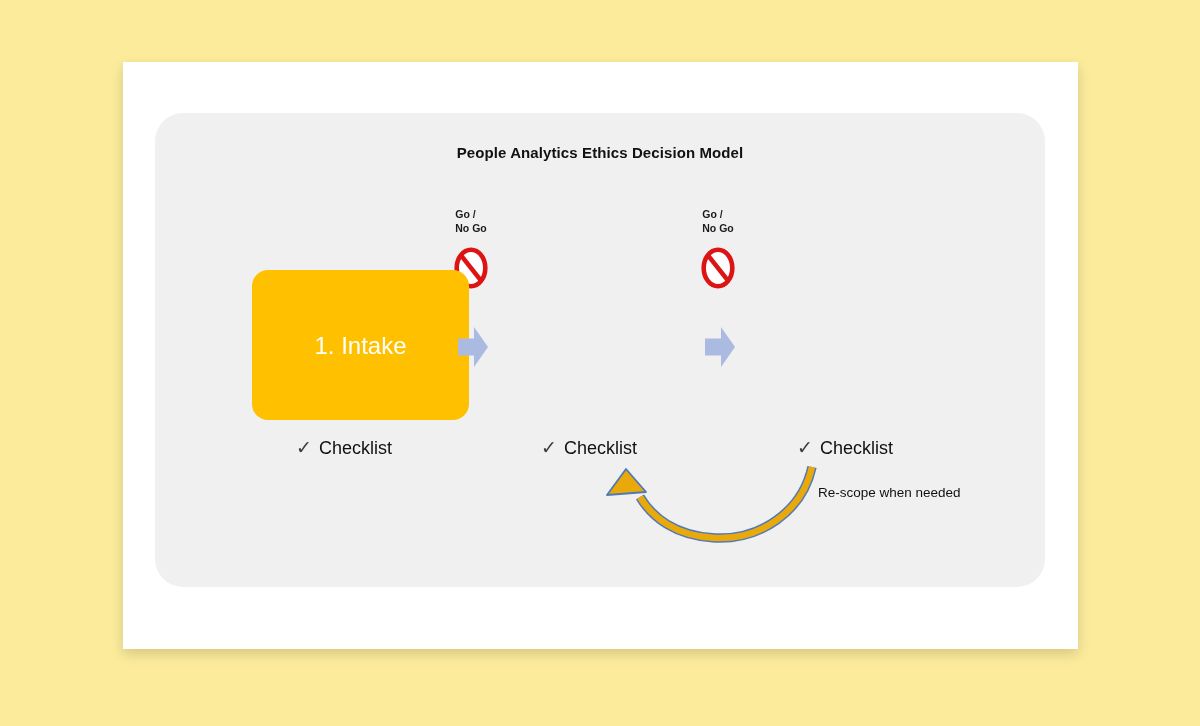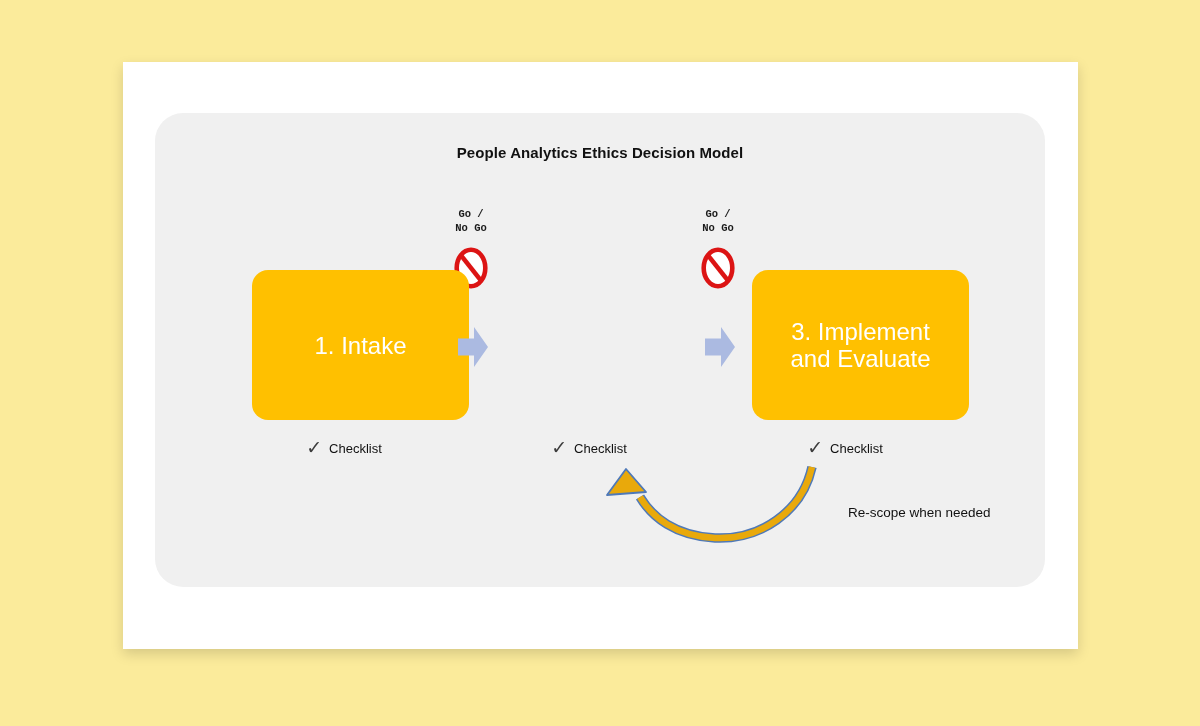--- a/index.html
+++ b/index.html
@@ -29,26 +29,25 @@
     top: 31px; left: 0; width: 100%;
     text-align: center;
     font-size: 15px; font-weight: bold;
     color: #111111;
     letter-spacing: 0.1px;
   }
   .gate-label {
     position: absolute;
     top: 94px;
     transform: translateX(-50%);
-    text-align: center;
+    text-align: left;
     font-size: 10.5px; font-weight: bold;
     line-height: 14px;
     color: #1A1A1A;
     white-space: nowrap;
-    font-family: Liberation Mono, monospace;
   }
   .gate-1 { left: 316px; }
   .gate-2 { left: 563px; }
   .no-entry {
     position: absolute;
     top: 134px;
     width: 34px; height: 42px;
     transform: translateX(-50%);
   }
   .no-entry-1 { left: 316px; }
@@ -93,35 +92,34 @@
   .checklist-1 { left: 189px; }
   .checklist-2 { left: 434px; }
   .checklist-3 { left: 690px; }
   .check-icon {
     font-size: 19px;
     color: #3C3C3C;
     line-height: 1;
     transform: translateY(-1px);
   }
   .checklist-label {
-    font-size: 13px;
+    font-size: 18px;
     color: #111111;
   }
   .loop-arrow {
     position: absolute;
     left: 445px; top: 345px;
     width: 230px; height: 95px;
   }
   .loop-label {
     position: absolute;
-    left: 663px; top: 392px;
+    left: 663px; top: 372px;
     font-size: 13.5px;
     color: #111111;
     white-space: nowrap;
-    margin-left: 30px;
   }
 </style>
 </head>
 <body>
 
 <div class="page">
   <div class="slide-card"></div>
 
   <div class="diagram-panel">
 
@@ -140,23 +138,20 @@
       <ellipse cx="17" cy="21" rx="14.3" ry="18.3" fill="#FFFFFF" stroke="#DC1414" stroke-width="4.6"></ellipse>
       <line x1="7.2" y1="8.6" x2="26.8" y2="33.4" stroke="#DC1414" stroke-width="4.6"></line>
     </svg>
     <svg class="no-entry no-entry-2" viewBox="0 0 34 42">
       <ellipse cx="17" cy="21" rx="14.3" ry="18.3" fill="#FFFFFF" stroke="#DC1414" stroke-width="4.6"></ellipse>
       <line x1="7.2" y1="8.6" x2="26.8" y2="33.4" stroke="#DC1414" stroke-width="4.6"></line>
     </svg>
 
     <div class="stage-box stage-box-1">
       <div class="stage-label">1. Intake</div>
-    </div>
-    <div class="stage-box stage-box-3">
-      <div class="stage-label">3. Implement and Evaluate</div>
     </div>
 
     <svg class="flow-arrow flow-arrow-1" viewBox="0 0 30 40">
       <polygon points="0,11.5 16,11.5 16,0 30,20 16,40 16,28.5 0,28.5" fill="#ABBAE1"></polygon>
     </svg>
     <svg class="flow-arrow flow-arrow-2" viewBox="0 0 30 40">
       <polygon points="0,11.5 16,11.5 16,0 30,20 16,40 16,28.5 0,28.5" fill="#ABBAE1"></polygon>
     </svg>
 
     <div class="checklist-row checklist-1">

